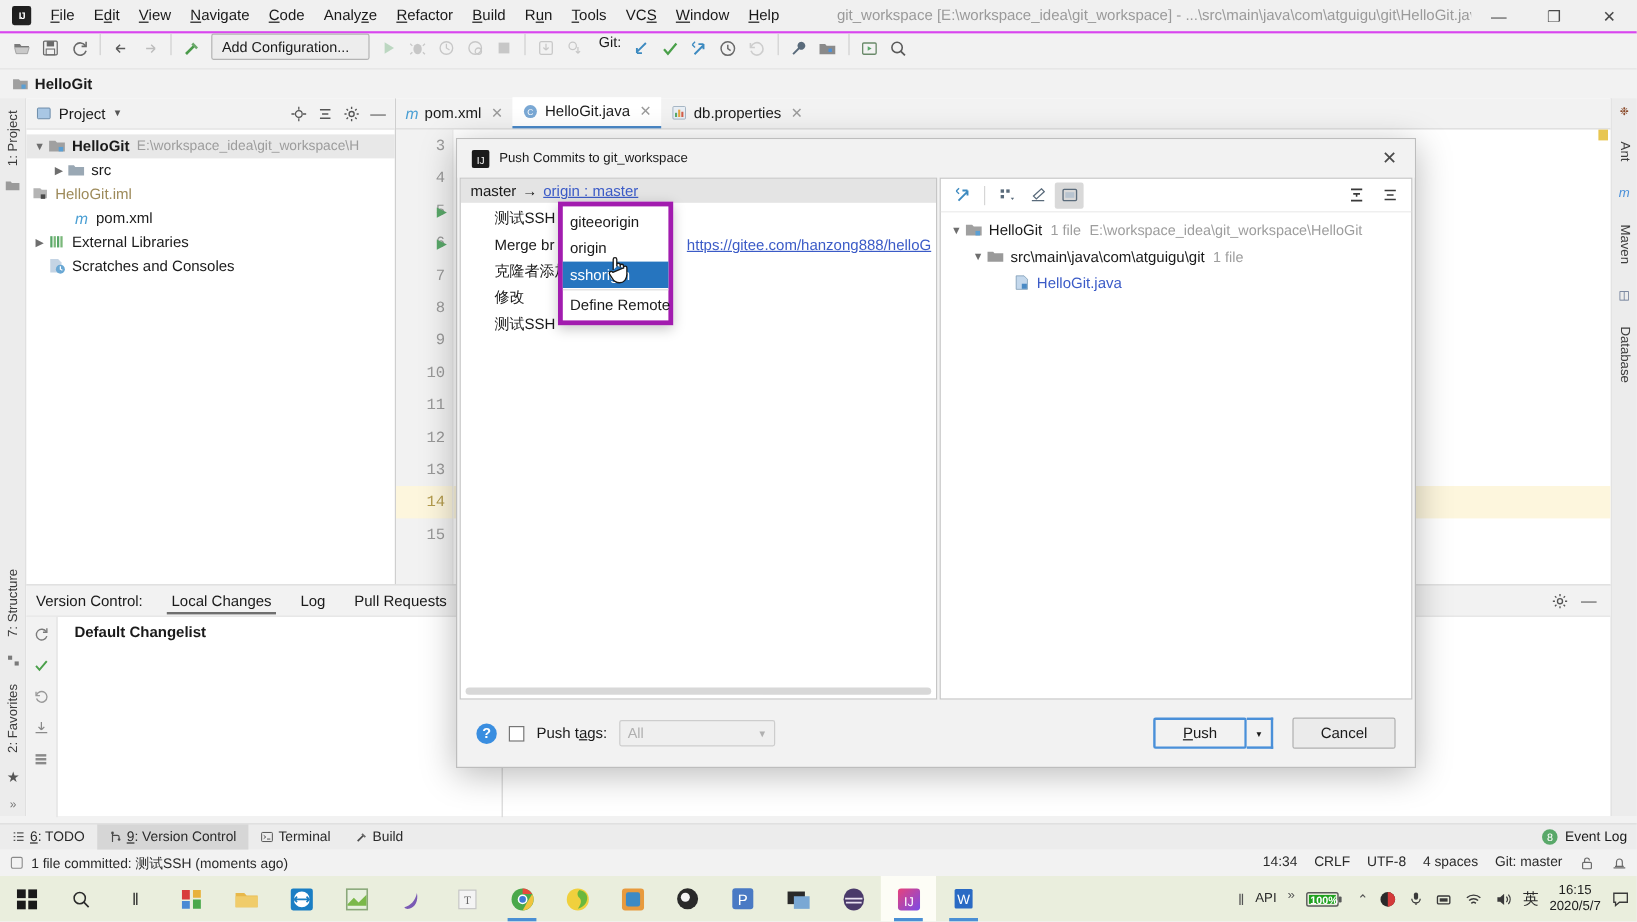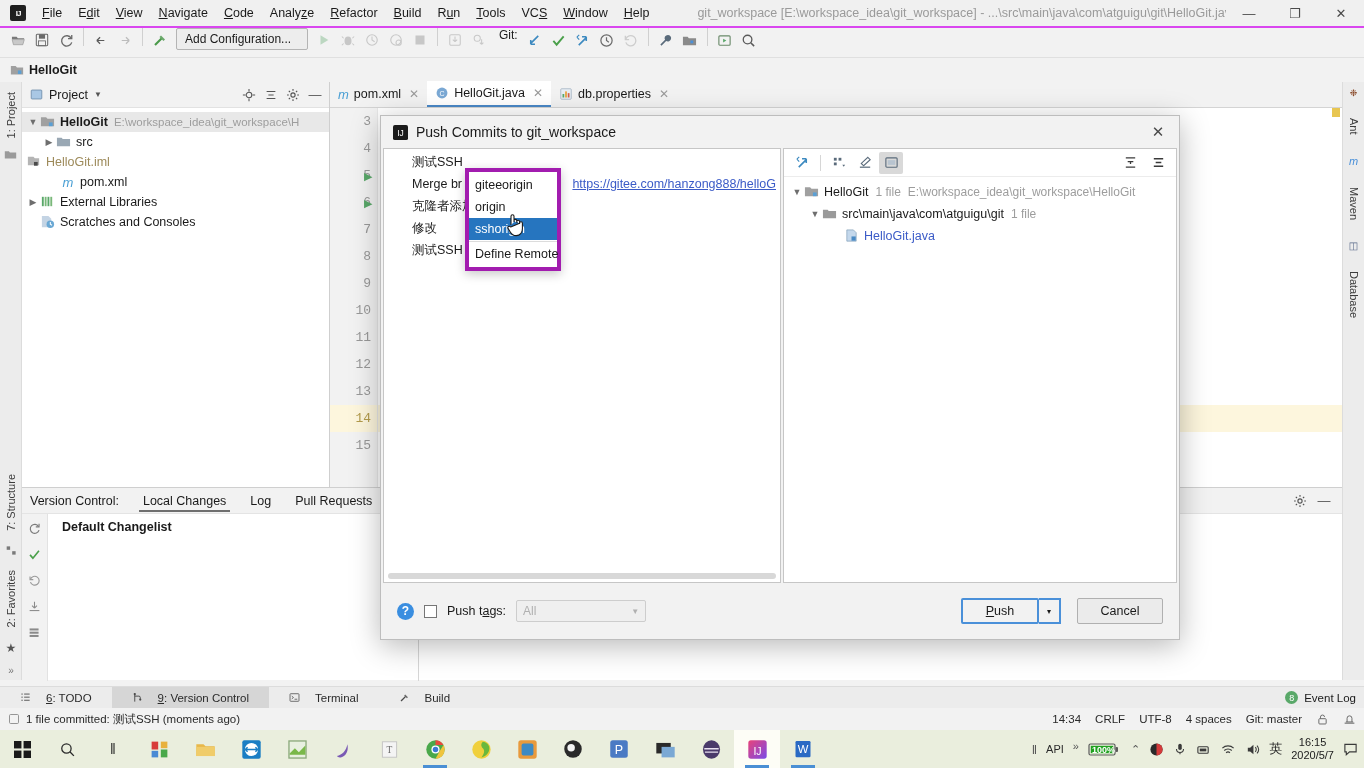--- a/index.html
+++ b/index.html
@@ -150,21 +150,21 @@
   .vcs-side-ico { width:20px; height:20px; display:flex; align-items:center;
                   justify-content:center; color:#6a6a6a; font-size:13px;}
   .changelist { padding:6px 0 0 14px; font-weight:bold; font-size:12.5px; }
   .vcs-split { position:absolute; left:392px; top:27px; bottom:0; width:1px; background:#d6d6d6;}
 
   
   .tw-bar {
     position:absolute; left:0; top:686px; width:1364px; height:22px;
     background:#ececec; display:flex; align-items:center; border-top:1px solid #dcdcdc;
   }
-  .tw-item { display:flex; align-items:center; gap:15px; padding:3px 20px;
+  .tw-item { display:flex; align-items:center; gap:4px; padding:3px 10px;
              font-size:11.5px; color:#2a2a2a; height:22px; }
   .tw-item.active { background:#d6d6d6; }
   .tw-right { margin-left:auto; display:flex; align-items:center; padding-right:8px; gap:6px;}
   .badge { width:13px; height:13px; border-radius:50%; background:#59a869;
            color:#fff; font-size:9px; display:flex; align-items:center;
            justify-content:center; }
 
   
   .statusbar {
     position:absolute; left:0; top:708px; width:1364px; height:22px;
@@ -190,21 +190,21 @@
   
   .dialog {
     position:absolute; left:380px; top:115px; width:800px; height:525px;
     background:#f2f2f2; border:1px solid #bdbdbd;
     box-shadow:0 6px 28px rgba(0,0,0,.28);
   }
   .dlg-title {
     height:32px; display:flex; align-items:center; padding:0 6px 0 12px;
     background:#f2f2f2;
   }
-  .dlg-title-txt { font-size:14px; margin-left:8px; }
+  .dlg-title-txt { font-size:11px; margin-left:8px; }
   .dlg-close { margin-left:auto; width:30px; height:26px; display:flex;
                align-items:center; justify-content:center; color:#4a4a4a; font-size:15px;}
   .dlg-body { position:absolute; left:2px; top:32px; right:2px; bottom:56px; display:flex; }
   .commits-pane {
     width:398px; background:#fff; border:1px solid #c6c6c6; position:relative; overflow:hidden;
   }
   .push-head {
     height:20px; background:#e4e4e4; display:flex; align-items:center;
     padding-left:8px; font-size:12.5px; gap:5px;
   }
@@ -698,20 +698,25 @@
             <text x="8" y="12" font-size="9" fill="#fff" text-anchor="middle" font-family="sans-serif">IJ</text>
           </svg>
       </span>
       <span class="dlg-title-txt">Push Commits to git_workspace</span>
       <span class="dlg-close">✕</span>
     </div>
 
     <div class="dlg-body">
 
       <div class="commits-pane">
+        <div class="push-head">
+          <span>master</span>
+          <span>→</span>
+          <span class="remote-link">origin : master</span>
+        </div>
         <div style="padding-top:2px;">
           <div class="commit-row">
             <span>测试SSH</span>
           </div>
           <div class="commit-row">
             <span>Merge br</span>
             <span class="commit-url">https://gitee.com/hanzong888/helloG</span>
           </div>
           <div class="commit-row">
             <span>克隆者添加</span>

